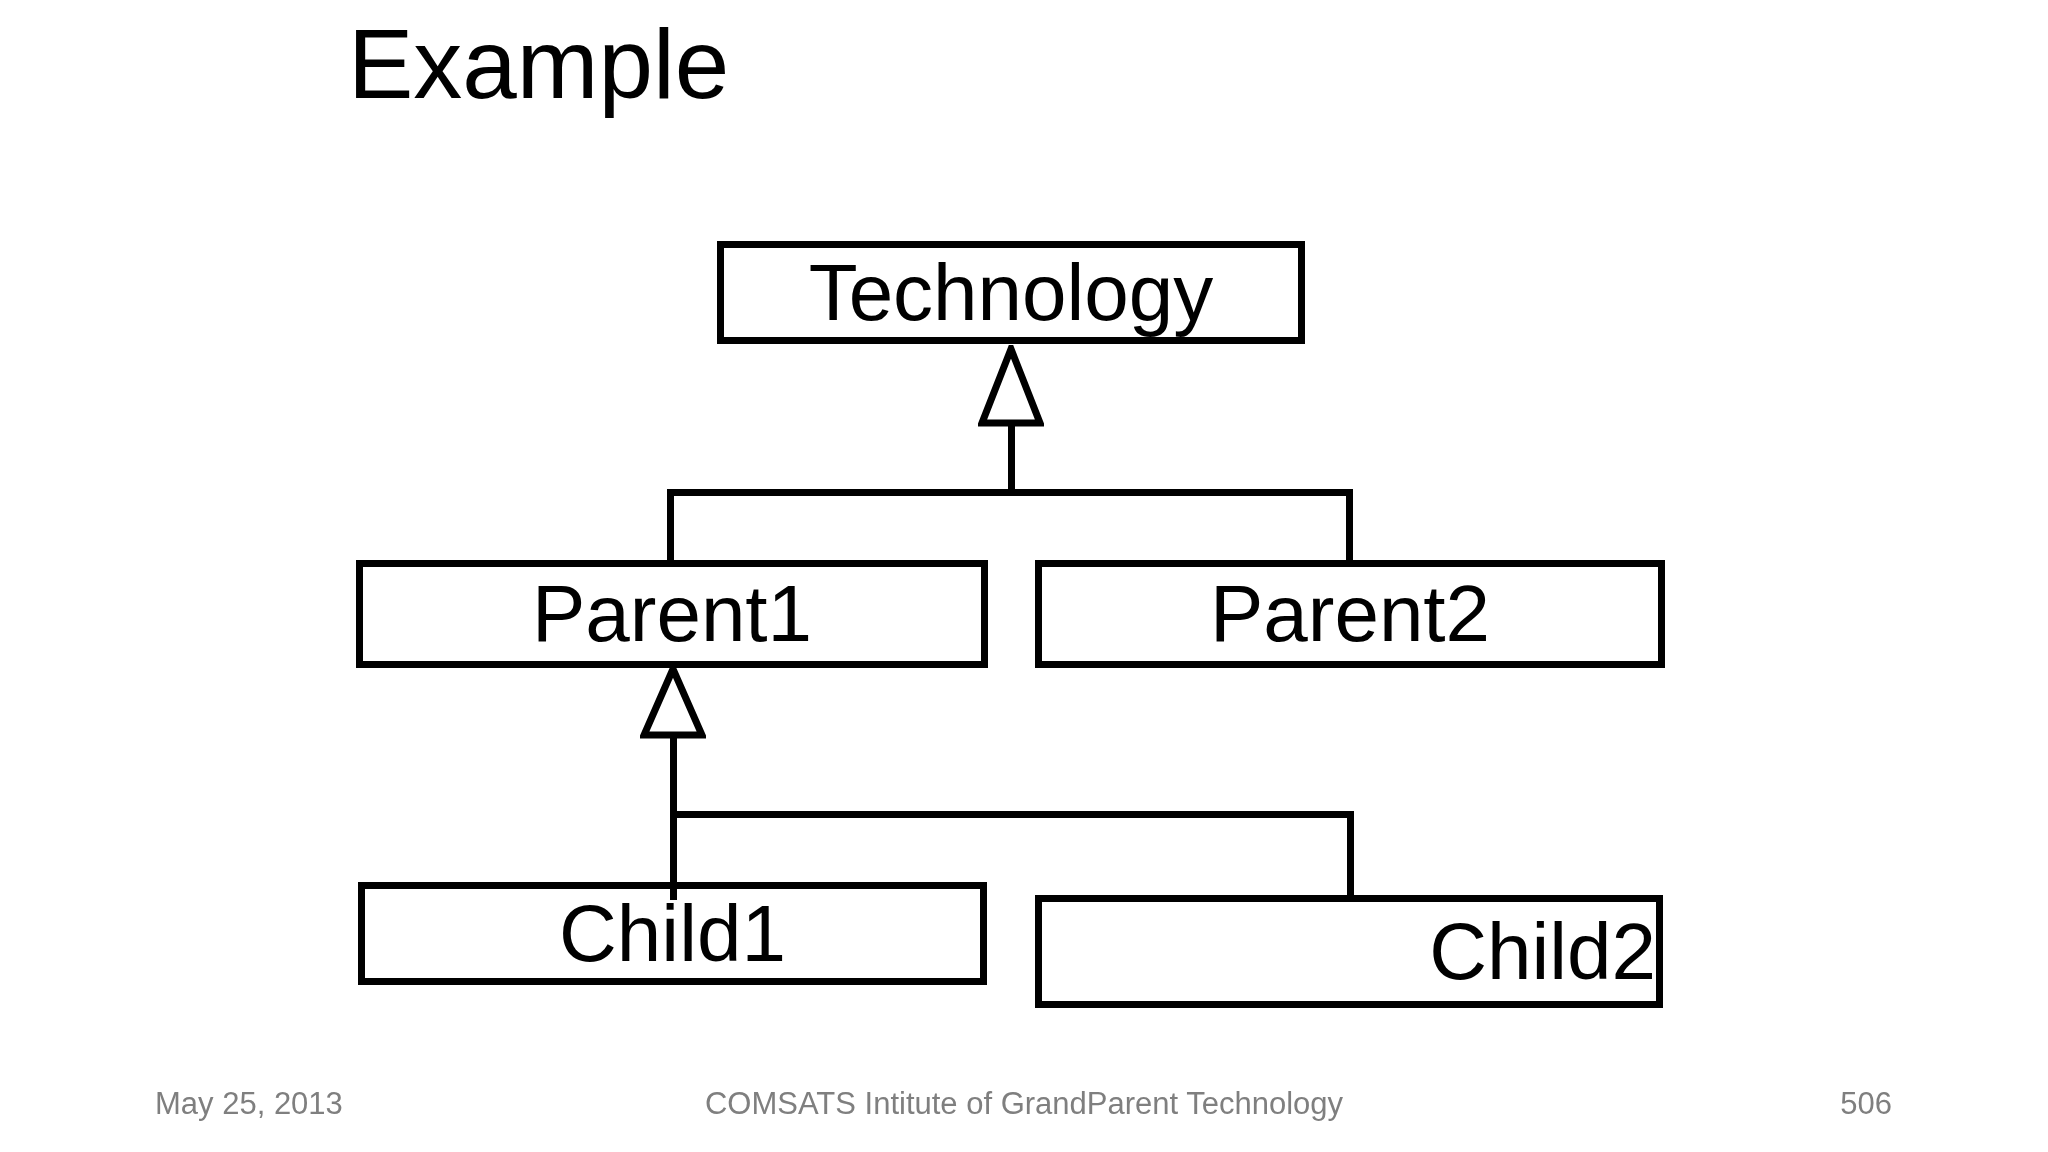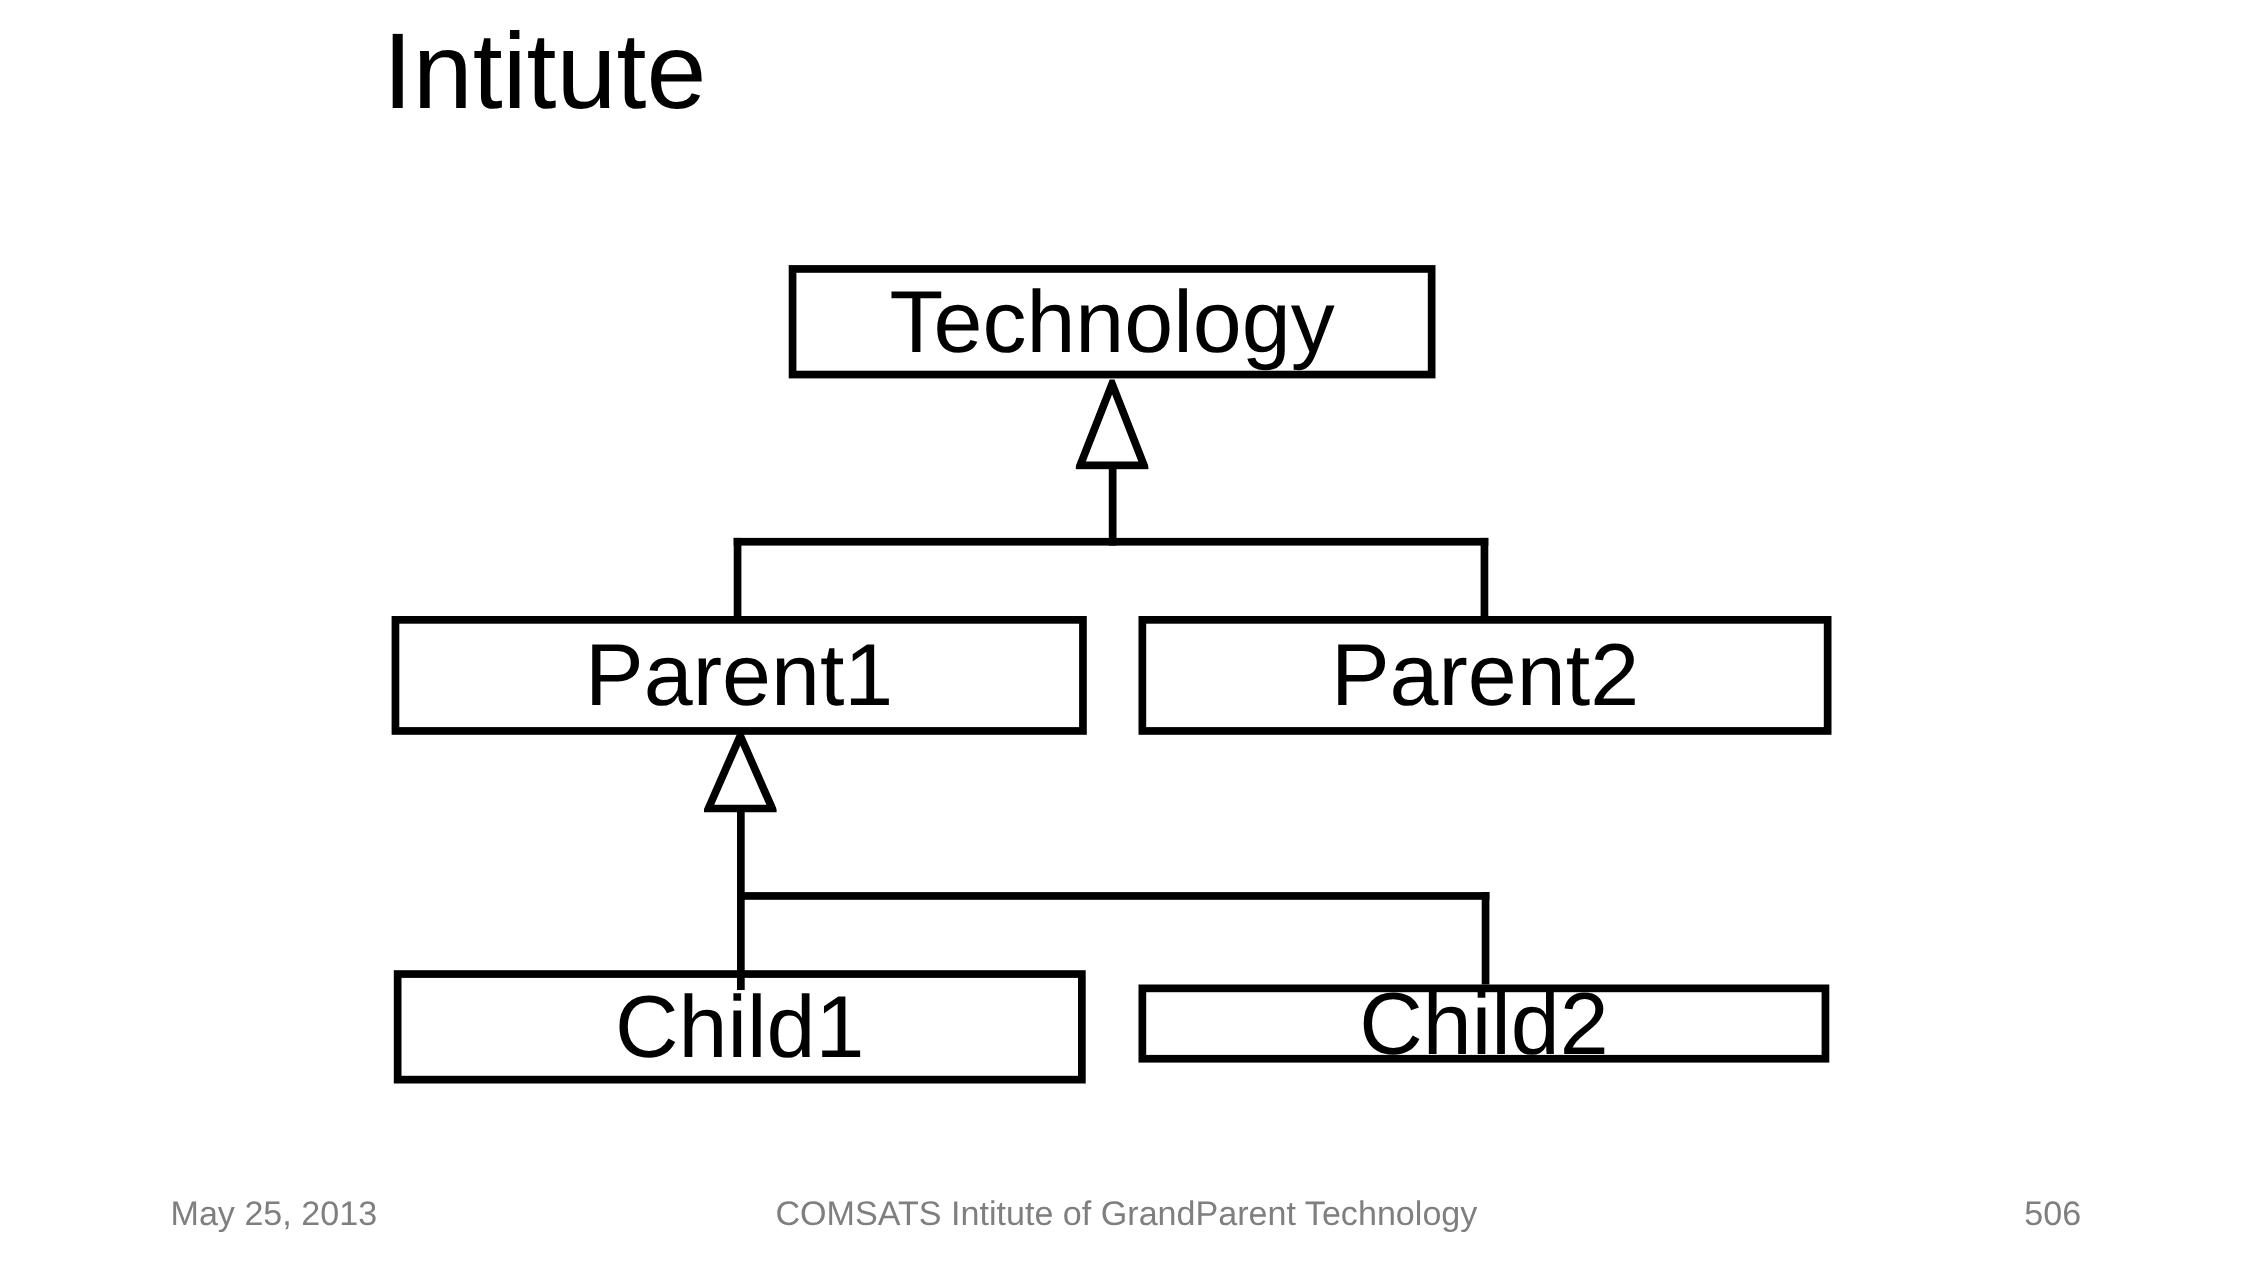--- a/index.html
+++ b/index.html
@@ -32,21 +32,21 @@
     justify-content: center;
     font-size: 80px;
     line-height: 1;
     z-index: 2;
     white-space: nowrap;
   }
   #node-grandparent { left: 717px;  top: 241px; width: 588px; height: 103px; }
   #node-parent1     { left: 356px;  top: 560px; width: 632px; height: 108px; text-align: center; }
   #node-parent2     { left: 1035px; top: 560px; width: 630px; height: 108px; }
   #node-child1      { left: 358px;  top: 882px; width: 629px; height: 103px; text-align: right; }
-  #node-child2      { left: 1035px; top: 895px; width: 628px; height: 71px;  }
+  #node-child2      { left: 1035px; top: 895px; width: 628px; height: 113px; justify-content: flex-end;  }
   .edge {
     position: absolute;
     background: #000000;
     z-index: 1;
   }
   #edge-bar1          { left: 667px;  top: 489px; width: 686px; height: 7px;  }
   #edge-riser-parent1 { left: 667px;  top: 489px; width: 7px;   height: 78px; }
   #edge-riser-parent2 { left: 1346px; top: 489px; width: 7px;   height: 78px; }
   #edge-stem1         { left: 1008px; top: 420px; width: 7px;   height: 76px; }
   #edge-stem2         { left: 670px;  top: 732px; width: 7px;   height: 168px; z-index: 3; }
@@ -67,21 +67,21 @@
   }
   #footer-date { left: 155px; }
   #footer-institution { left: 0; right: 0; text-align: center; }
   #footer-page { right: 156px; }
 </style>
 </head>
 <body>
 
 <div class="slide">
 
-  <h1 class="title">Intitute</h1>
+  <h1 class="title">Example</h1>
 
   <div>
 
     <div class="edge" id="edge-stem1"></div>
     <div class="edge" id="edge-bar1"></div>
     <div class="edge" id="edge-riser-parent1"></div>
     <div class="edge" id="edge-riser-parent2"></div>
     <div class="edge" id="edge-stem2"></div>
     <div class="edge" id="edge-bar2"></div>
     <div class="edge" id="edge-drop-child2"></div>

